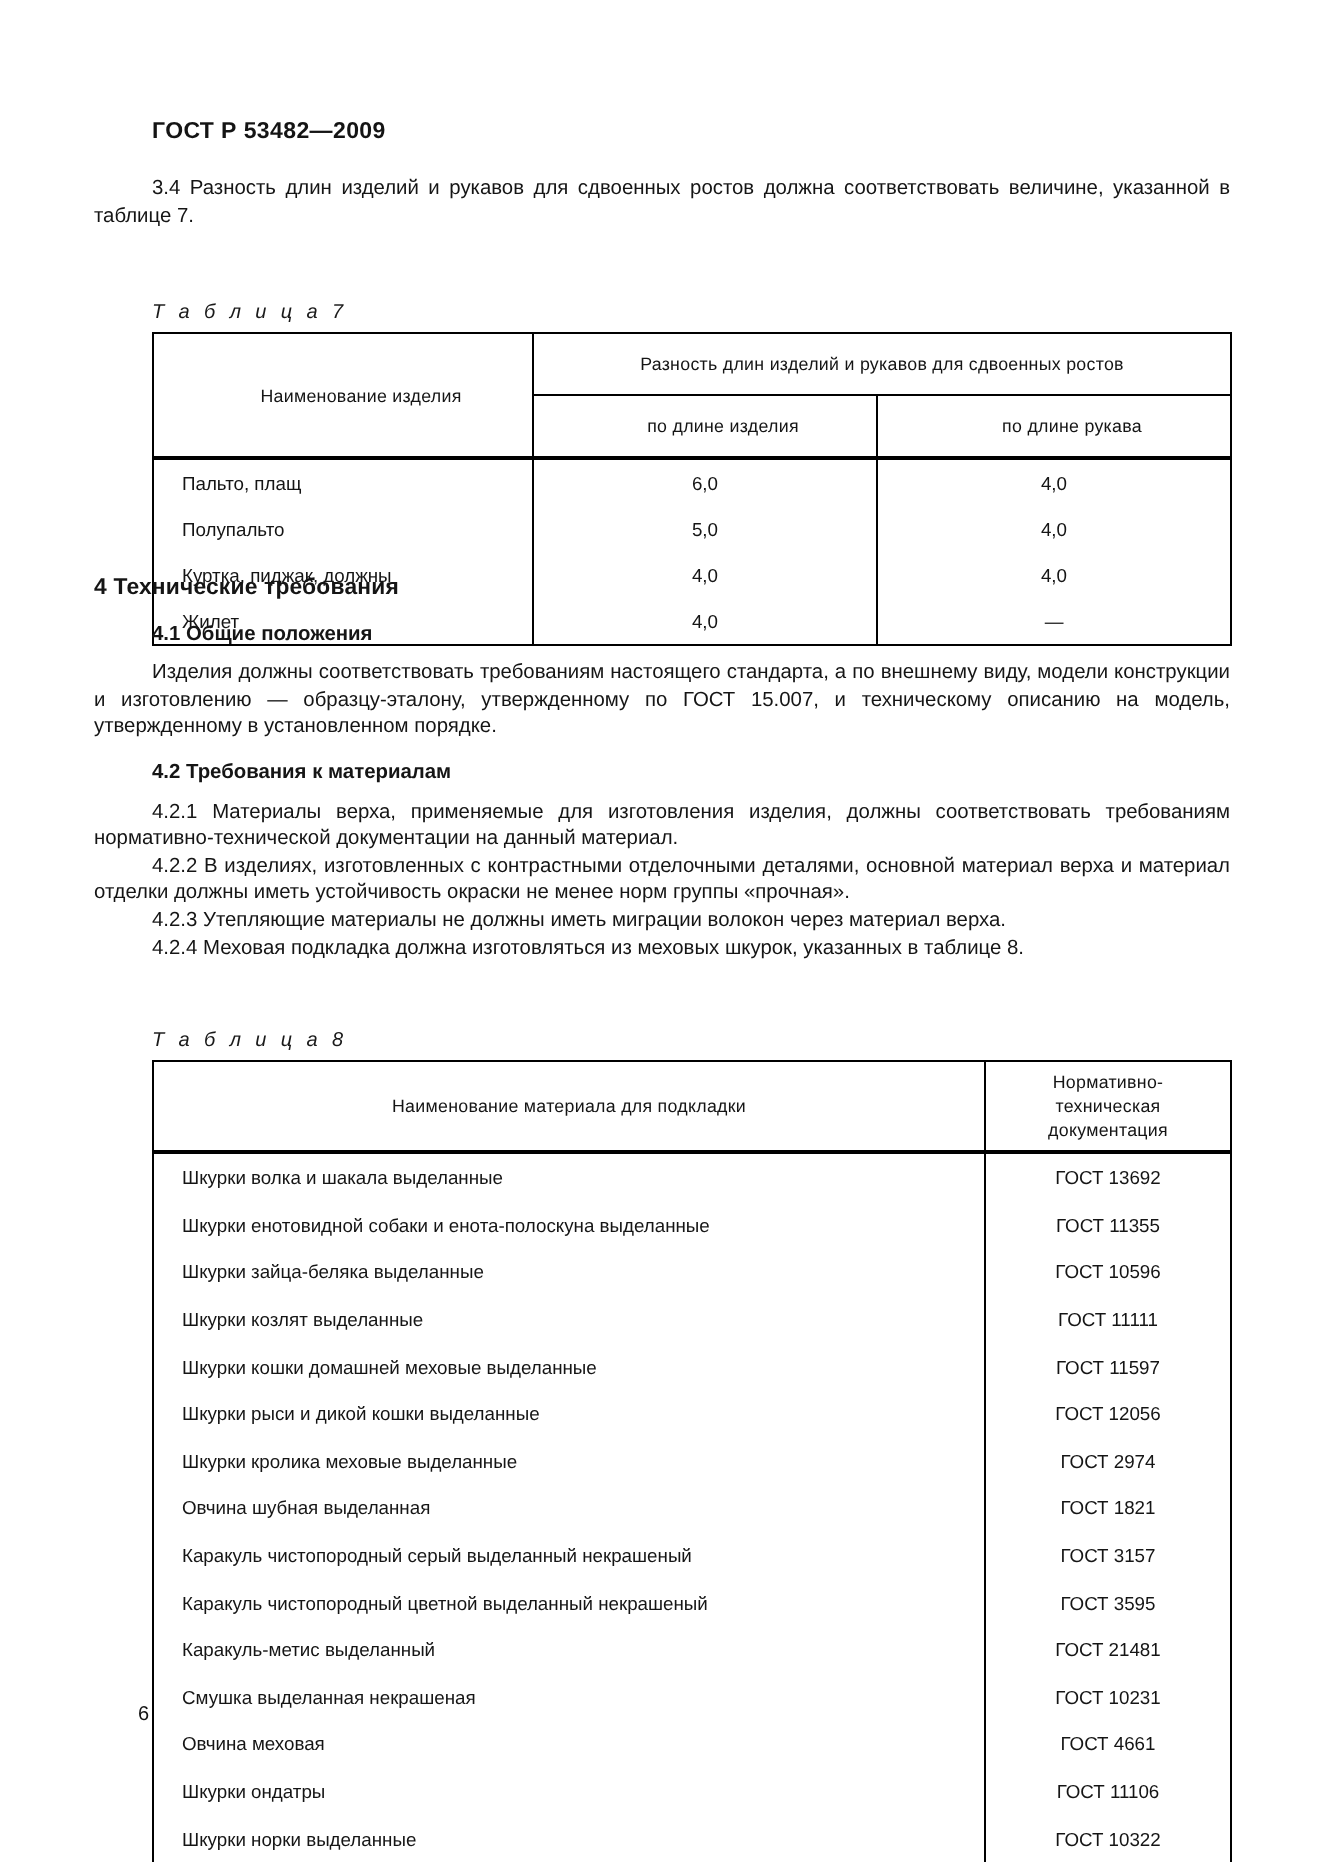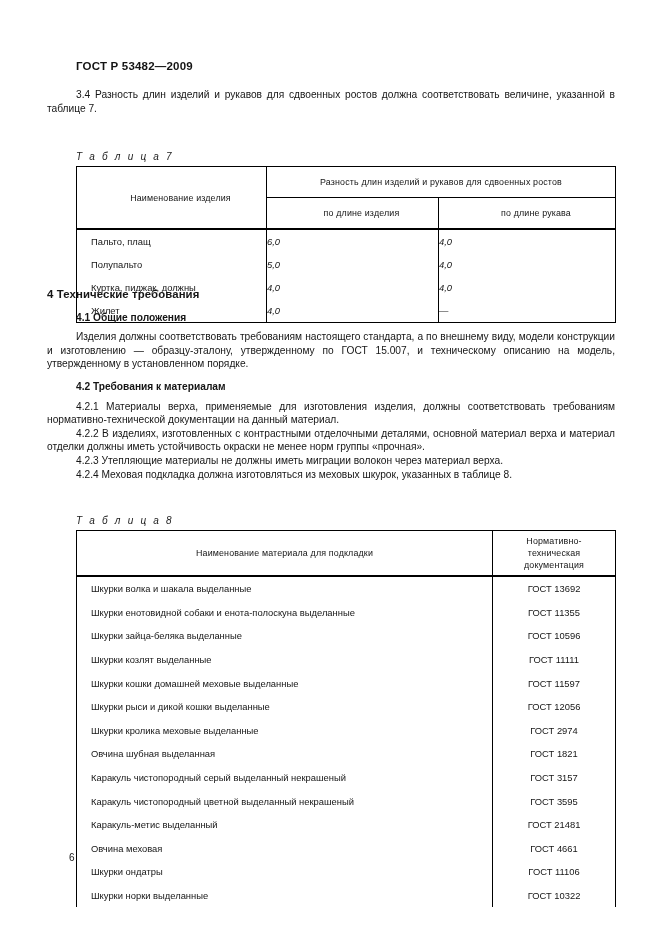--- a/index.html
+++ b/index.html
@@ -98,23 +98,23 @@
     height: 53px;
   }
   #table7 .hdr-bot { border-bottom: 2px solid #000; padding-left: 24px; }
   #table7 td.name {
     text-align: left;
     padding: 3px 0 3px 14px;
     height: 17px;
     font-size: 9.4px;
   }
   #table7 td.num {
+    text-align: center;
     height: 17px;
     font-size: 9.4px;
-    font-style: italic;
   }
   #table7 .c1 { width: 190px; }
   #table7 .c2 { width: 172px; }
   #table7 .c3 { width: 177px; }
   #table7 tr.datarow td { border-top: none; border-bottom: none; }
   #table7 tr.datarow.first td { border-top: 2px solid #000; }
   #table7 tr.datarow.last td { border-bottom: 1px solid #000; }
 
   
   #table8-wrap {
@@ -285,20 +285,24 @@
           </tr>
           <tr>
             <td class="mat">Каракуль чистопородный цветной выделанный некрашеный</td>
             <td class="doc">ГОСТ 3595</td>
           </tr>
           <tr>
             <td class="mat">Каракуль-метис выделанный</td>
             <td class="doc">ГОСТ 21481</td>
           </tr>
           <tr>
+            <td class="mat">Смушка выделанная некрашеная</td>
+            <td class="doc">ГОСТ 10231</td>
+          </tr>
+          <tr>
             <td class="mat">Овчина меховая</td>
             <td class="doc">ГОСТ 4661</td>
           </tr>
           <tr>
             <td class="mat">Шкурки ондатры</td>
             <td class="doc">ГОСТ 11106</td>
           </tr>
           <tr class=" rlast">
             <td class="mat">Шкурки норки выделанные</td>
             <td class="doc">ГОСТ 10322</td>

